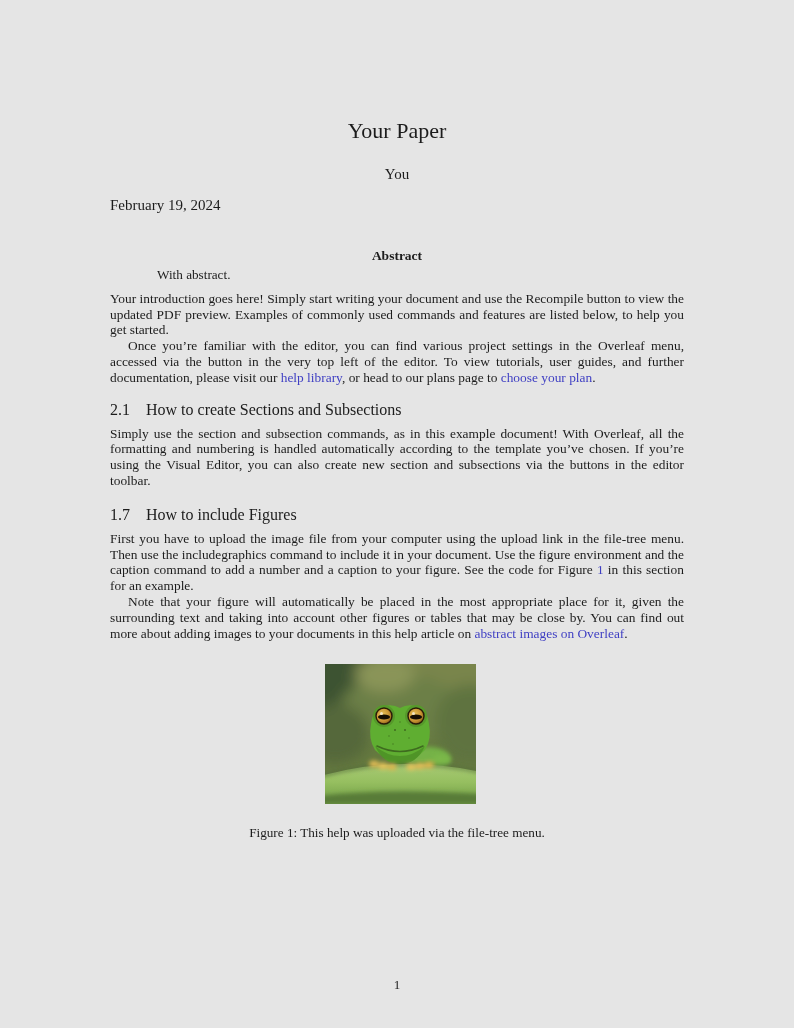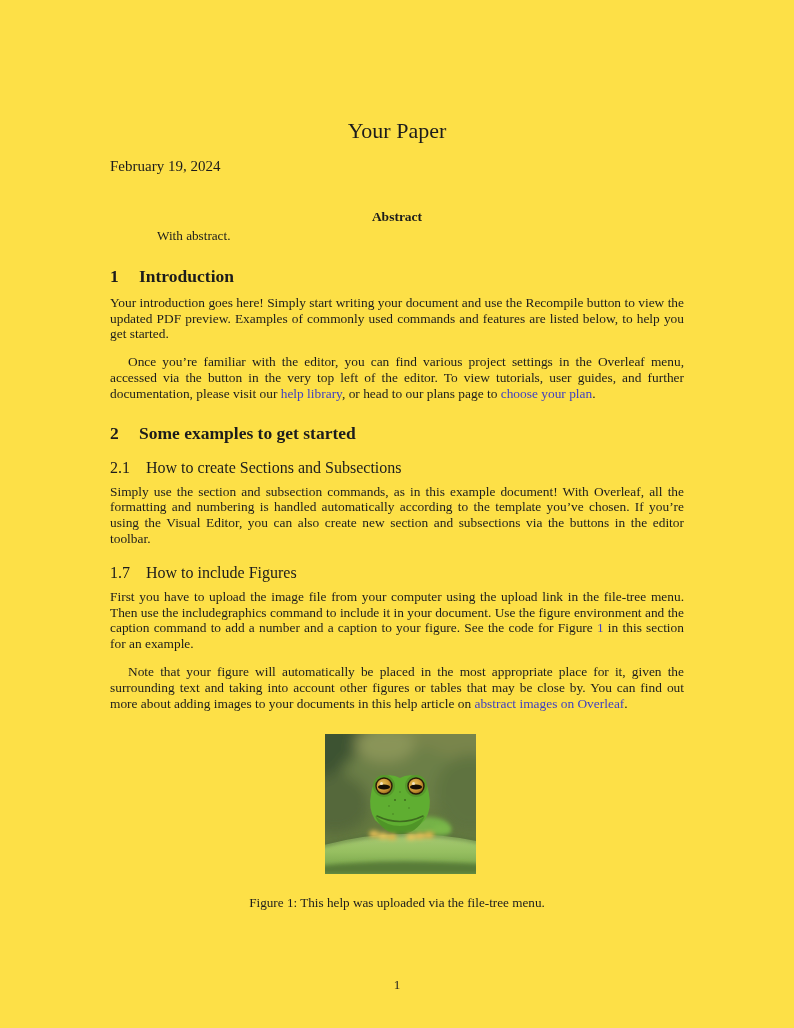--- a/index.html
+++ b/index.html
@@ -3,66 +3,65 @@
 <meta charset="utf-8">
 <style>
   html, body { margin: 0; padding: 0; background: #ffffff; }
   body {
     width: 794px; height: 1028px;
     font-family: "Liberation Serif", "DejaVu Serif", serif;
     color: #1c1c1c;
     position: relative;
     overflow: hidden;
   }
-  .page { position: relative; width: 794px; height: 1028px; background: #fde047; }
+  .page { position: relative; width: 794px; height: 1028px; background: #e5e5e5; }
   .textblock { position: absolute; left: 110px; width: 574px; top: 0; }
 
   .title { margin: 118px 0 0 0; font-size: 22px; line-height: 26px; font-weight: normal; text-align: center; }
   .author { margin-top: 21px; font-size: 15px; line-height: 18px; text-align: center; }
   .date   { margin-top: 13px; font-size: 15px; line-height: 18px; text-align: left; }
 
   .abstract-heading { margin-top: 34px; font-size: 13.5px; line-height: 16px; font-weight: bold; text-align: center; }
   .abstract-body { margin: 3px 47px 0 47px; font-size: 13.2px; line-height: 15.8px; text-align: justify; }
 
   h2.sec { font-size: 17.5px; line-height: 21px; font-weight: bold; margin: 22px 0 0 0; }
   h2.sec .secnum { display: inline-block; min-width: 29px; }
   h3.subsec { font-size: 16px; line-height: 17px; font-weight: normal; margin: 15px 0 0 0; }
   h3.subsec .secnum { display: inline-block; min-width: 36px; }
   h2.sec2 { margin-top: 21px; }
   h3.sub22 { margin-top: 17px; }
 
   p.para { font-size: 13.4px; line-height: 15.8px; text-align: justify; margin: 8px 0 0 0; }
-  p.para + p.para { margin-top: 12px; }
+  p.para + p.para { margin-top: 0; }
   p.para.indent { text-indent: 18px; }
 
   a.doclink { color: var(--link-color, #3f3fc3); text-decoration: none; cursor: pointer; }
 
   figure.fig { margin: 23px 0 0 0; text-align: center; }
   .fig-img { display: inline-block; width: 151px; height: 140px; margin-left: 6px; }
   figcaption.fig-caption { margin-top: 17px; font-size: 13.2px; line-height: 15.8px; text-align: center; }
 
   .page-number { position: absolute; top: 977px; left: 0; width: 794px; text-align: center; font-size: 13.2px; }
 </style>
 </head>
 <body>
 
 <div class="page">
   <div class="textblock">
 
     <h1 class="title">Your Paper</h1>
+    <div class="author">You</div>
     <div class="date">February 19, 2024</div>
 
     <div class="abstract-heading">Abstract</div>
     <p class="abstract-body">With abstract.</p>
 
     <div id="content">
-        <h2 class="sec"><span class="secnum">1</span>Introduction</h2>
         <p class="para">Your introduction goes here! Simply start writing your document and use the Recompile button to view the updated PDF preview. Examples of commonly used commands and features are listed below, to help you get started.</p>
         <p class="para indent">Once you’re familiar with the editor, you can find various project settings in the Overleaf menu, accessed via the button in the very top left of the editor. To view tutorials, user guides, and further documentation, please visit our <a class="doclink" href="#">help library</a>, or head to our plans page to <a class="doclink" href="#">choose your plan</a>.</p>
-        <h2 class="sec sec2"><span class="secnum">2</span>Some examples to get started</h2>
         <h3 class="subsec"><span class="secnum">2.1</span>How to create Sections and Subsections</h3>
         <p class="para">Simply use the section and subsection commands, as in this example document! With Overleaf, all the formatting and numbering is handled automatically according to the template you’ve chosen. If you’re using the Visual Editor, you can also create new section and subsections via the buttons in the editor toolbar.</p>
         <h3 class="subsec sub22"><span class="secnum">1.7</span>How to include Figures</h3>
         <p class="para">First you have to upload the image file from your computer using the upload link in the file-tree menu. Then use the includegraphics command to include it in your document. Use the figure environment and the caption command to add a number and a caption to your figure. See the code for Figure <a class="doclink" href="#">1</a> in this section for an example.</p>
         <p class="para indent">Note that your figure will automatically be placed in the most appropriate place for it, given the surrounding text and taking into account other figures or tables that may be close by. You can find out more about adding images to your documents in this help article on <a class="doclink" href="#">abstract images on Overleaf</a>.</p>
       </div>
 
     <figure class="fig">
       <svg class="fig-img" viewBox="0 0 151 140" xmlns="http://www.w3.org/2000/svg" role="img">
         <defs>

